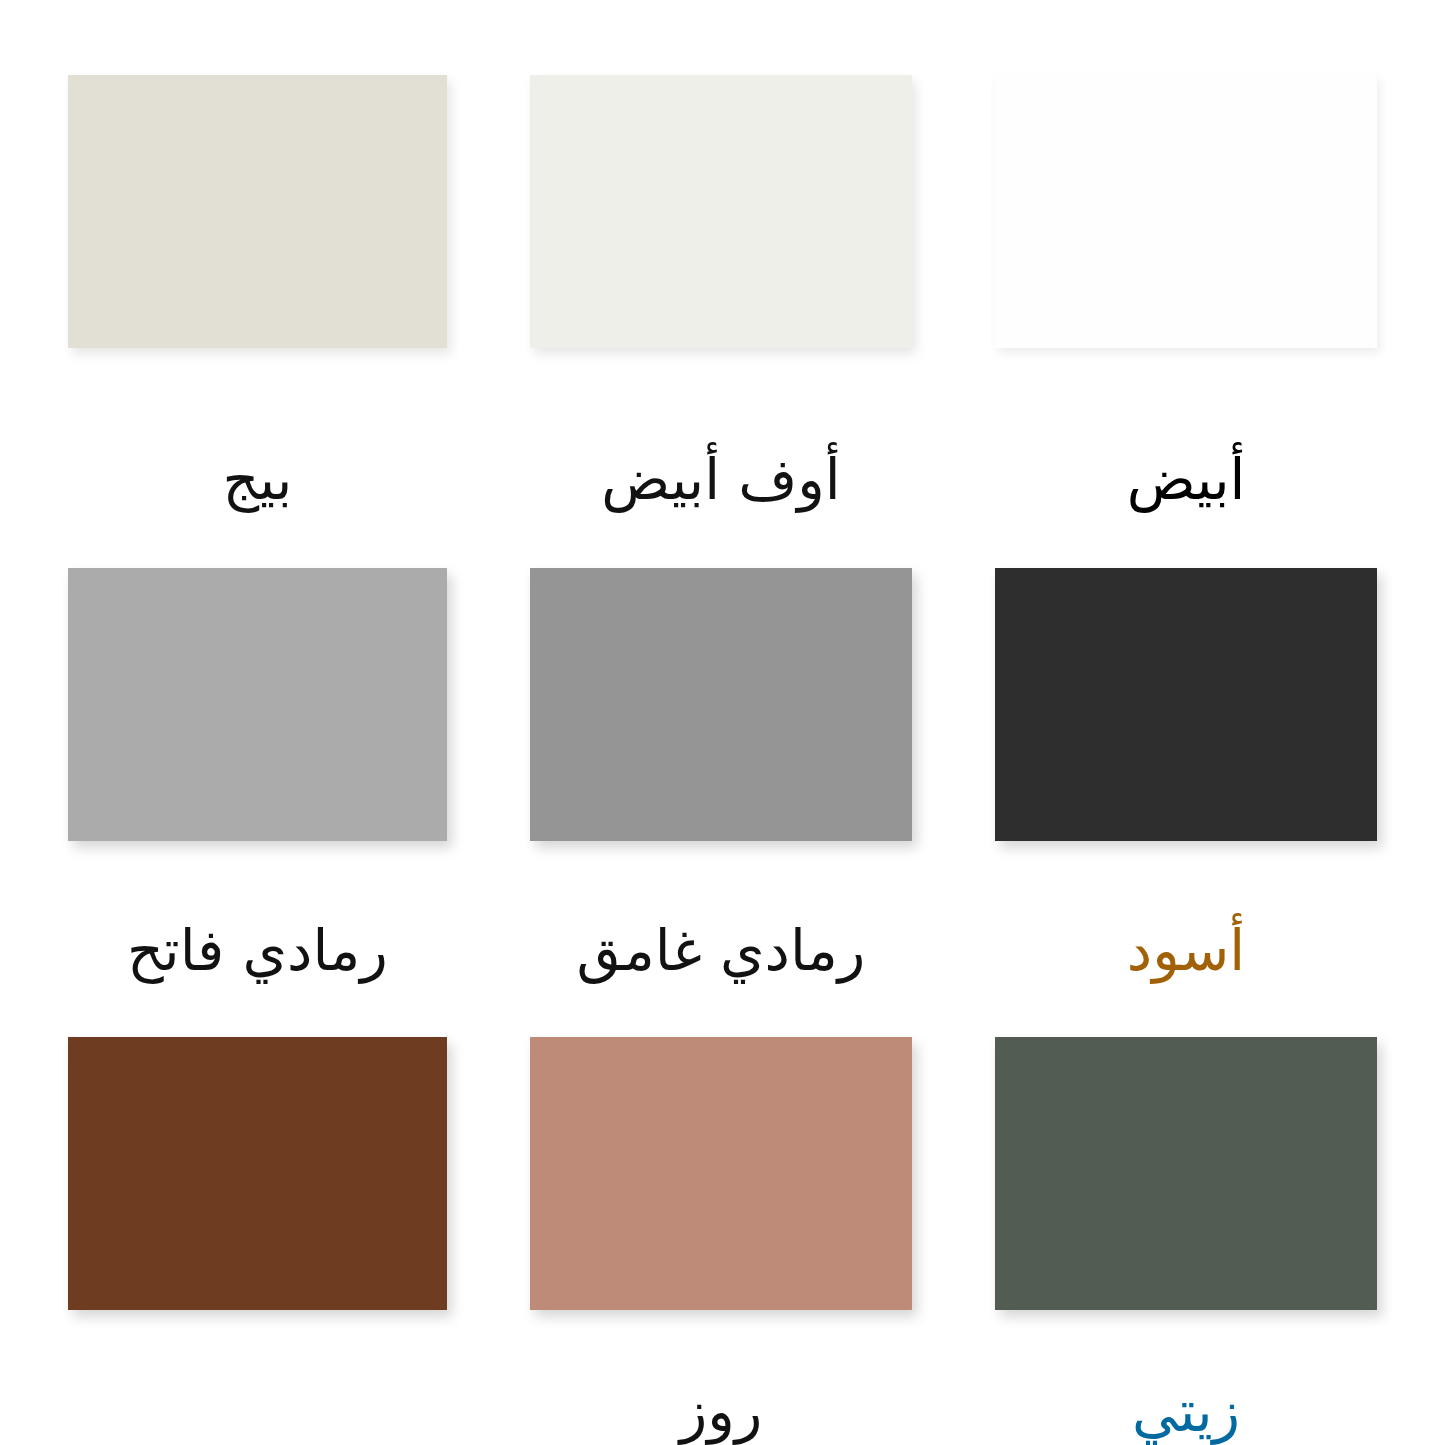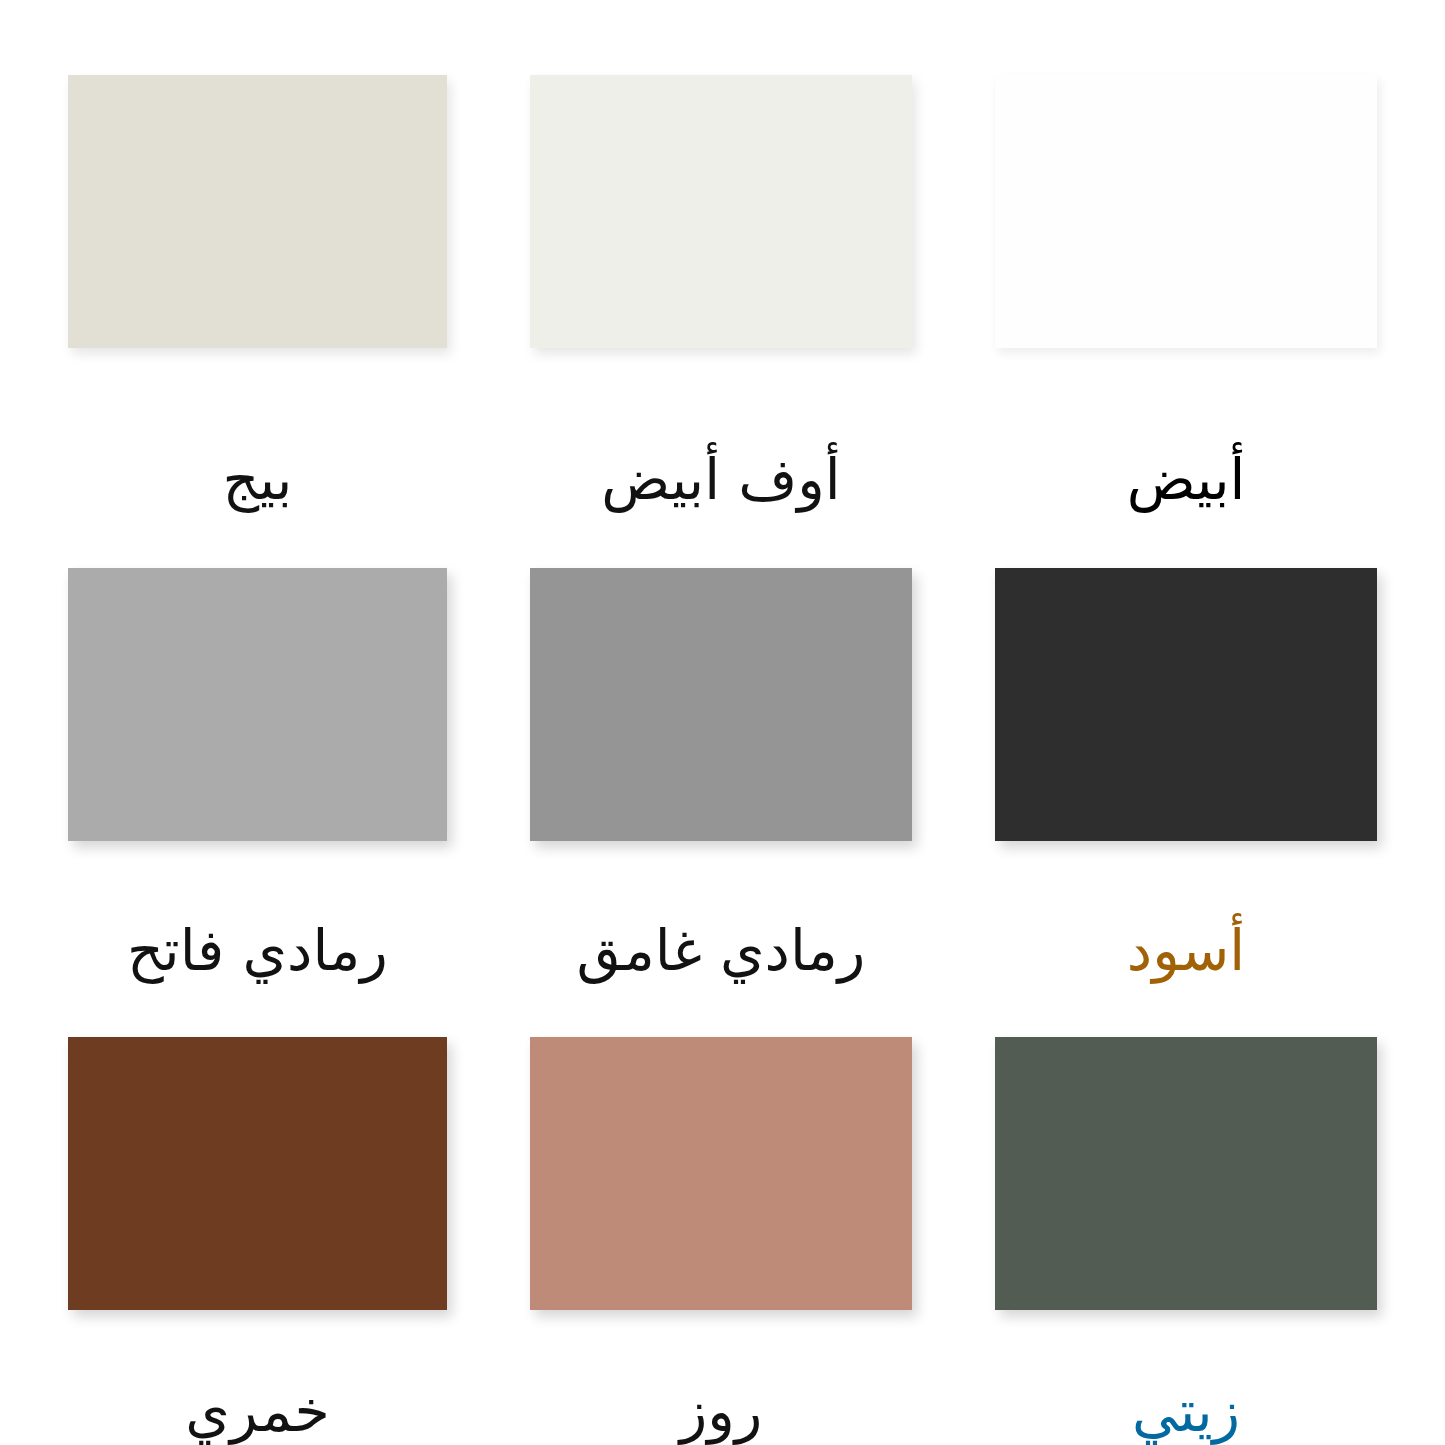--- a/index.html
+++ b/index.html
@@ -118,17 +118,16 @@
       <span class="swatch-label" style="color: #0369a1;">زيتي</span>
     </div>
 
     <div class="swatch-cell row-3">
       <div class="swatch-chip has-shadow-strong" style="background-color: rgb(189, 139, 119);"></div>
       <span class="swatch-label" style="color: rgb(18, 18, 18);">روز</span>
     </div>
 
     <div class="swatch-cell row-3">
       <div class="swatch-chip has-shadow-strong" style="background-color: rgb(109, 60, 33);"></div>
-      <span class="swatch-label" style="color: rgb(18, 18, 18);">خمري</span>
     </div>
 
   </div>
 </div>
 
 </body></html>

